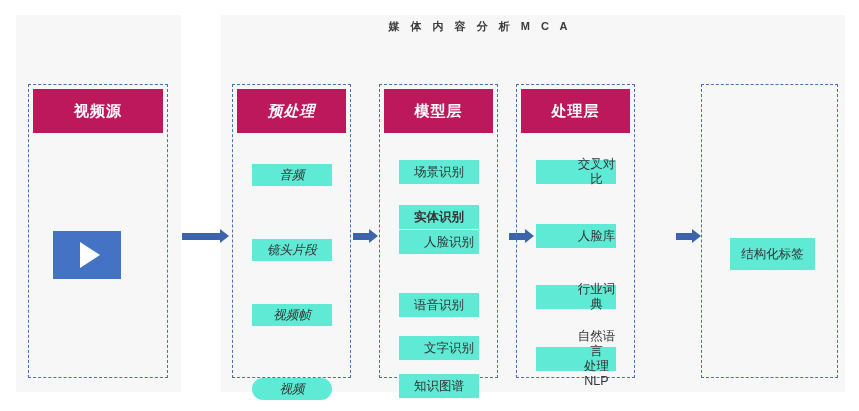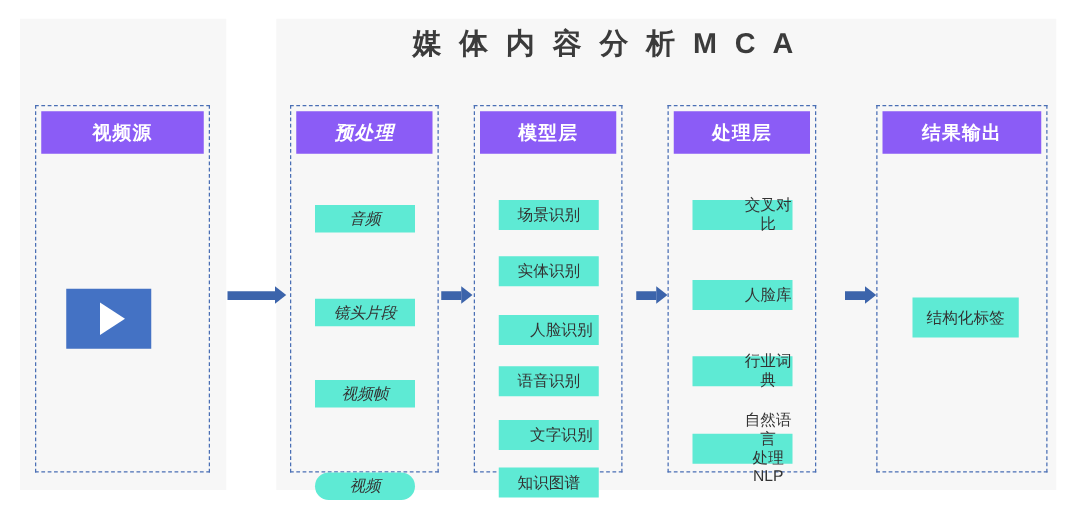--- a/index.html
+++ b/index.html
@@ -24,43 +24,43 @@
   #bg-source  { left: 16px;  top: 15px; width: 165px; height: 377px; }
   #bg-pipeline{ left: 221px; top: 15px; width: 624px; height: 377px; }
 
   
   #diagram-title {
     position: absolute;
     left: 330px;
     top: 19px;
     width: 300px;
     text-align: center;
-    font-size: 23px;
+    font-size: 11px;
     font-weight: 700;
     letter-spacing: 4px;
     color: #3b3b3b;
     white-space: nowrap;
   }
 
   
   .stage {
     position: absolute;
     top: 84px;
     height: 294px;
     border: 1px dashed #4a6fb5;
     box-sizing: border-box;
     background: transparent;
   }
   .stage-header {
     position: absolute;
     left: 4px;
     right: 4px;
     top: 4px;
-    height: 34px;
-    background: #8b5cf6;
+    height: 44px;
+    background: #be185d;
     color: #ffffff;
     font-size: 15px;
     font-weight: 700;
     display: flex;
     align-items: center;
     justify-content: center;
     letter-spacing: 1px;
     box-sizing: border-box;
   }
   .stage-body {
@@ -68,21 +68,21 @@
     left: 0;
     right: 0;
     top: 34px;
     bottom: 0;
   }
 
   
   #stage-source    { left: 28px;  width: 140px; }
   #stage-pre       { left: 232px; width: 119px; font-style: italic; }
   #stage-model     { left: 379px; width: 119px; }
-  #stage-process   { left: 534px; width: 119px; }
+  #stage-process   { left: 516px; width: 119px; }
   #stage-output    { left: 701px; width: 137px; }
 
   
   .chip {
     position: absolute;
     background: #5eead4;
     color: #333333;
     font-size: 12.5px;
     line-height: 15px;
     text-align: center;
@@ -96,22 +96,22 @@
   
   #stage-pre .chip { left: 19px; width: 80px; height: 22px; }
   #pre-0 { top: 45px; }
   #pre-1 { top: 120px; }
   #pre-2 { top: 185px; }
   #pre-3 { top: 259px; border-radius: 11px; }
 
   
   #stage-model .chip { left: 19px; width: 80px; height: 24px; }
   #mdl-0 { top: 41px; }
-  #mdl-1 { top: 86px; }
-  #mdl-2 { top: 133px; padding-left: 20px; }
+  #mdl-1 { top: 86px; font-weight: bold; }
+  #mdl-2 { top: 111px; padding-left: 20px; }
   #mdl-3 { top: 174px; }
   #mdl-4 { top: 217px; padding-left: 20px; }
   #mdl-5 { top: 255px; }
 
   
   #stage-process .chip { left: 19px; width: 80px; height: 24px; padding-left: 41px; }
   #prc-0 { top: 41px; }
   #prc-1 { top: 105px; }
   #prc-2 { top: 166px; text-align: center; }
   #prc-3 { top: 228px; height: 36px; }
@@ -242,17 +242,16 @@
 处理NLP</div>
   </div>
 </div>
 
 <div class="arrow" id="arrow-3">
   <div class="shaft"></div>
   <div class="head"></div>
 </div>
 
 <div class="stage" id="stage-output">
-  <div class="stage-header">结果输出</div>
   <div class="stage-body">
     <div class="chip">结构化标签</div>
   </div>
 </div>
 
 </body></html>

